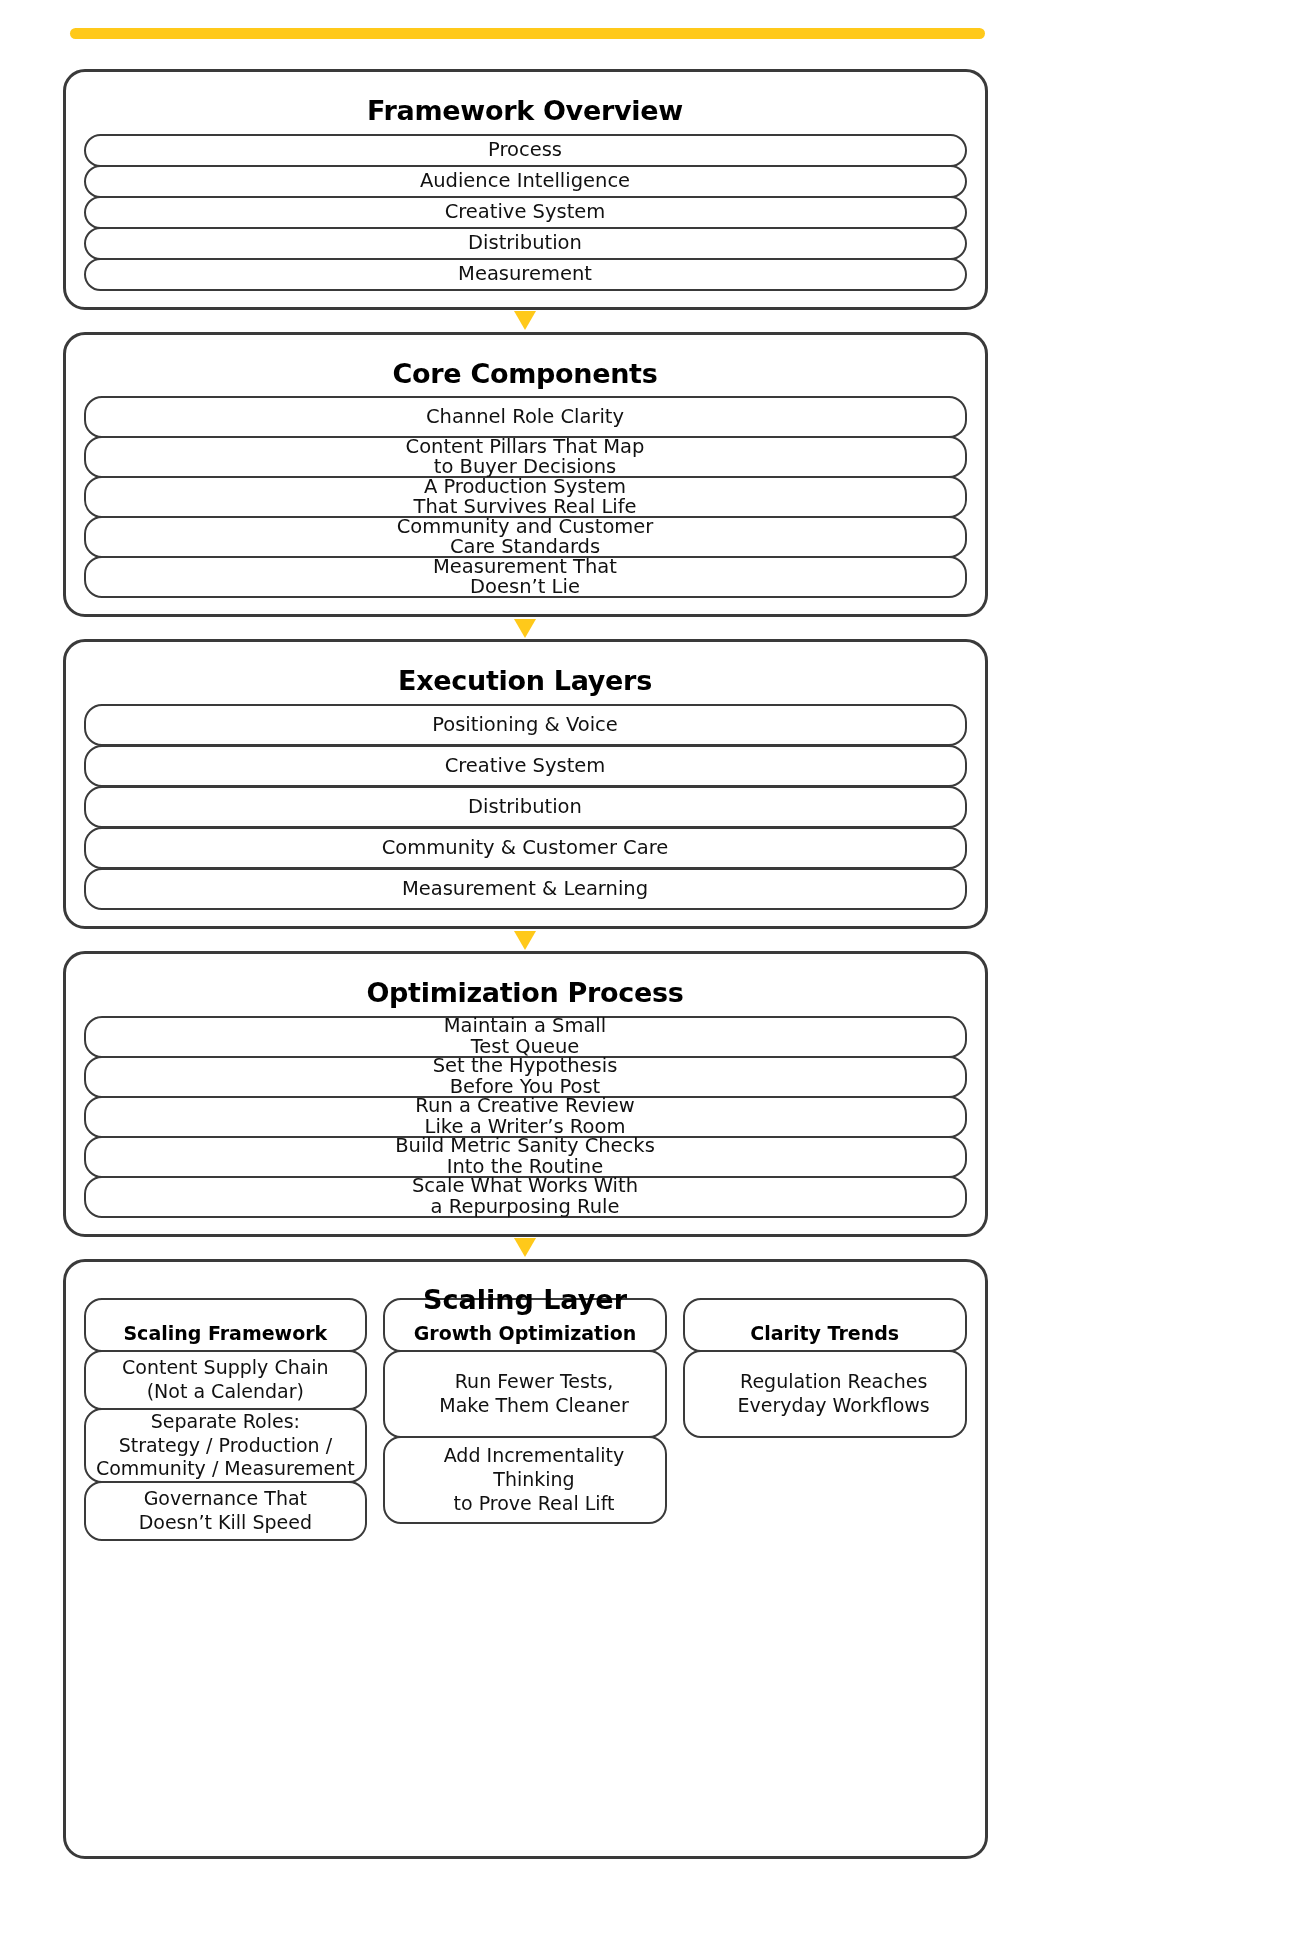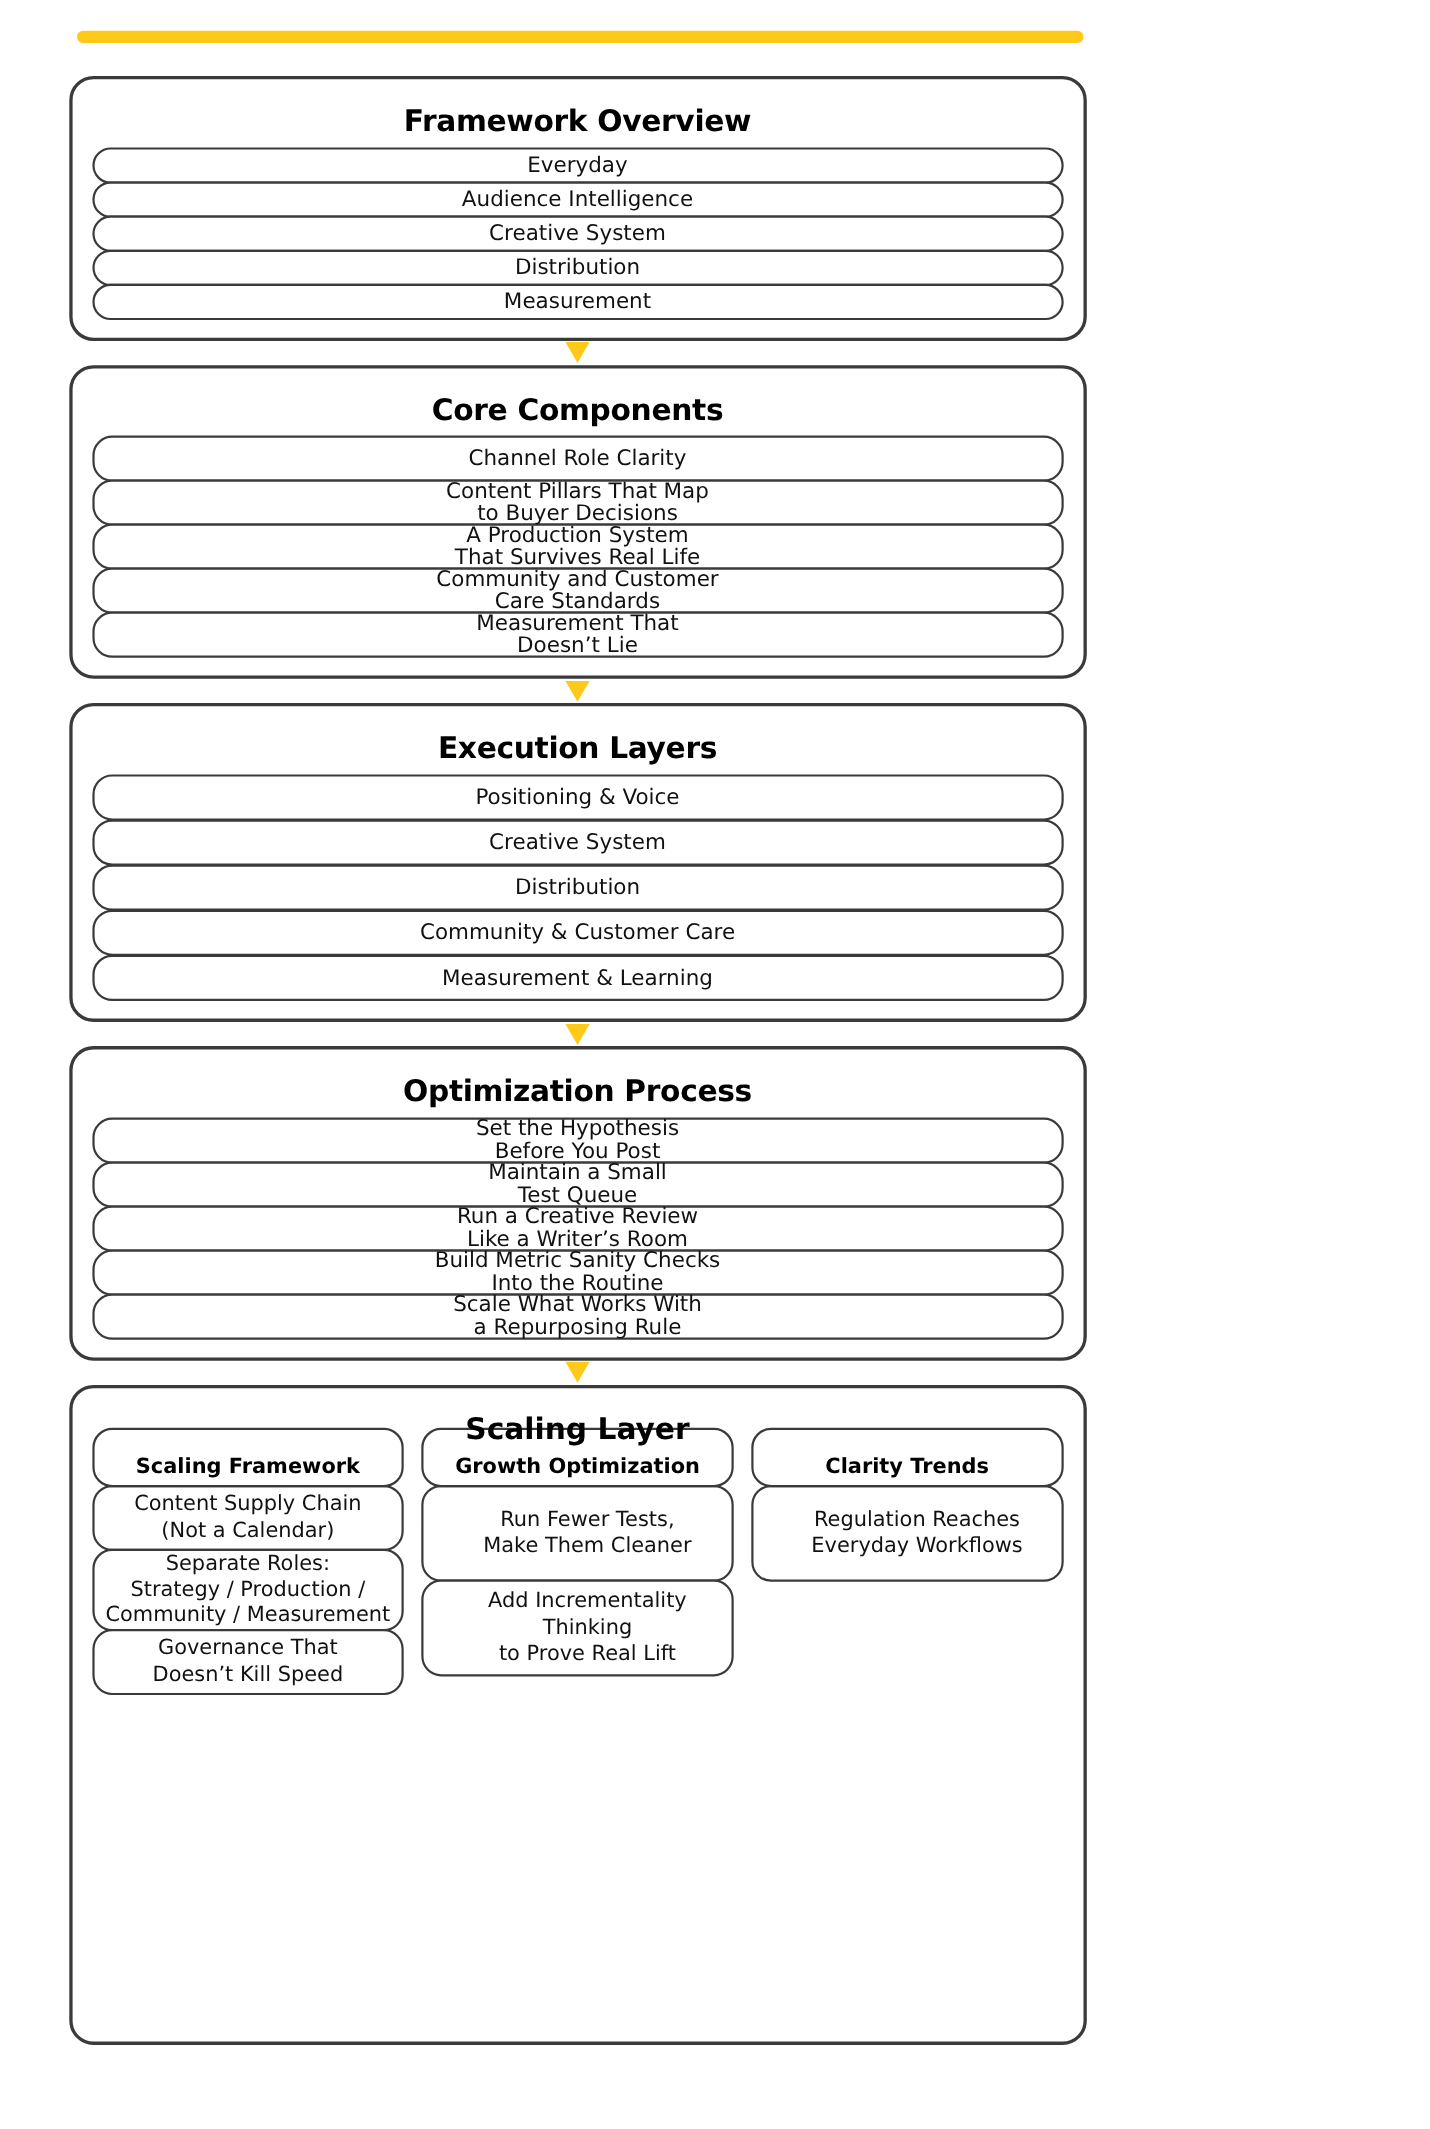--- a/index.html
+++ b/index.html
@@ -201,21 +201,21 @@
 <div class="page">
 
   <div class="accent-bar"></div>
 
   <div class="flow">
 
     <div class="section compact">
       <div class="section-title">Framework Overview</div>
       <div class="items">
         <div class="item">
-            <span class="lines">Everyday</span>
+            <span class="lines">Process</span>
           </div>
         <div class="item">
             <span class="lines">Audience Intelligence</span>
           </div>
         <div class="item">
             <span class="lines">Creative System</span>
           </div>
         <div class="item">
             <span class="lines">Distribution</span>
           </div>
@@ -280,26 +280,26 @@
     </div>
 
     <div class="connector">
       <div class="arrow-down"></div>
     </div>
 
     <div class="section tight">
       <div class="section-title">Optimization Process</div>
       <div class="items">
         <div class="item">
+            <span class="lines">Maintain a Small
+Test Queue</span>
+          </div>
+        <div class="item">
             <span class="lines">Set the Hypothesis
 Before You Post</span>
-          </div>
-        <div class="item">
-            <span class="lines">Maintain a Small
-Test Queue</span>
           </div>
         <div class="item">
             <span class="lines">Run a Creative Review
 Like a Writer’s Room</span>
           </div>
         <div class="item">
             <span class="lines">Build Metric Sanity Checks
 Into the Routine</span>
           </div>
         <div class="item">

